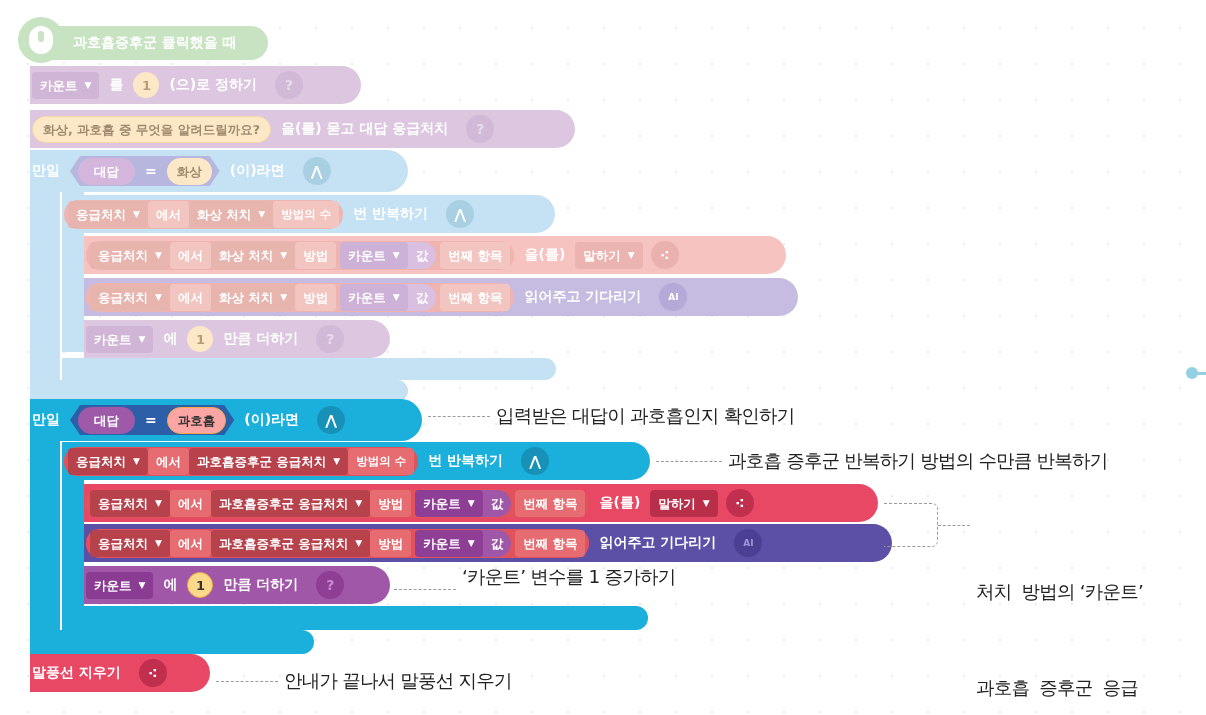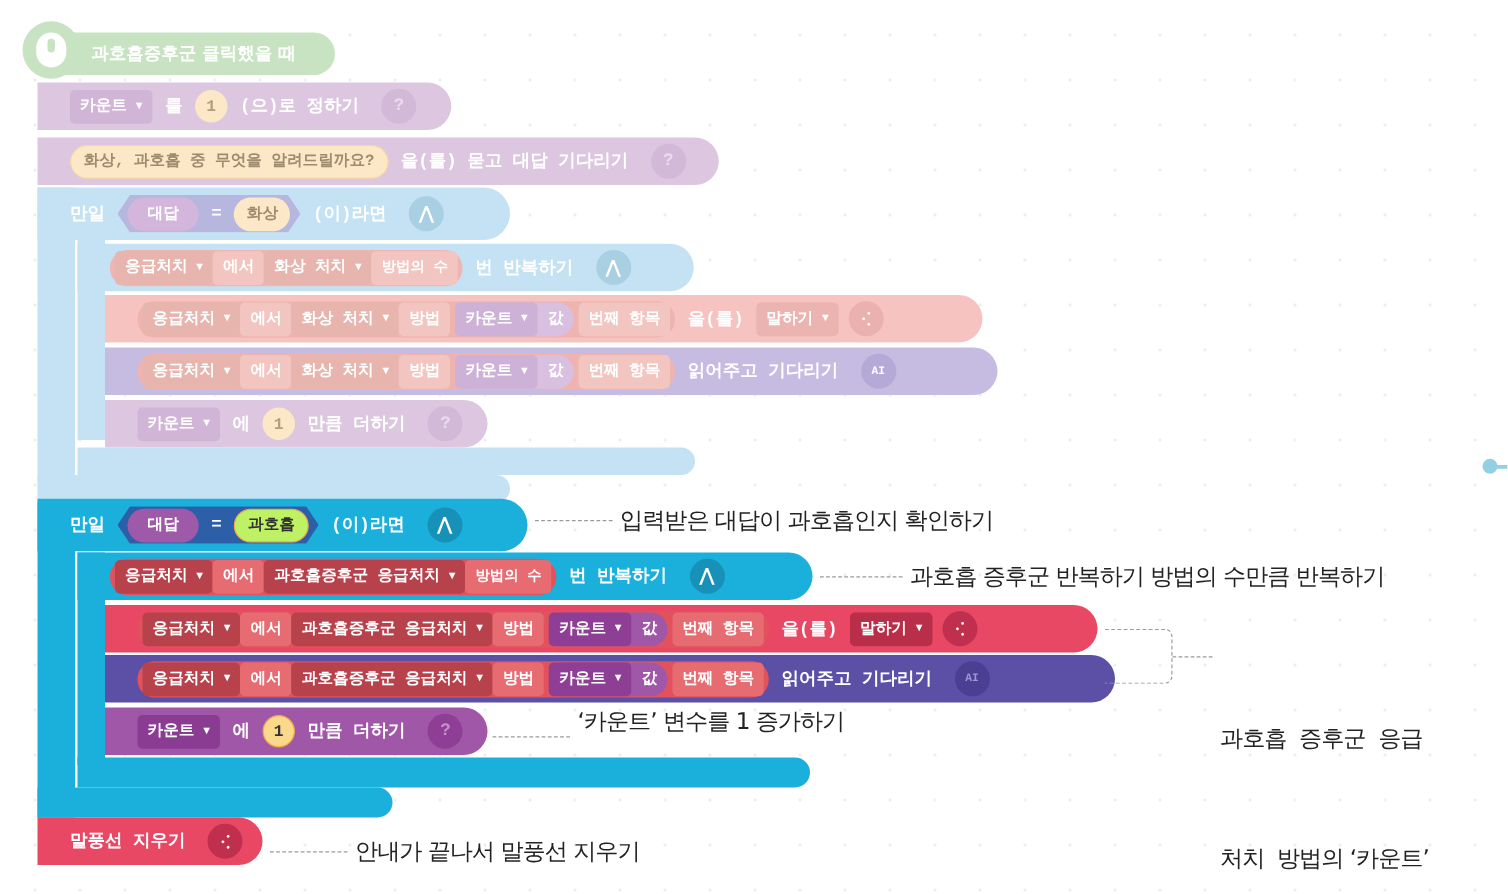--- a/index.html
+++ b/index.html
@@ -10,21 +10,21 @@
     background-color: #ffffff;
     background-image: radial-gradient(circle, #e3ecef 1px, transparent 1.2px);
     background-size: 36px 36px;
     background-position: 10px 10px;
   }
   .abs { position: absolute; }
   .txt { color: #fff; font-weight: bold; font-size: 13.5px; white-space: nowrap; }
   .row { display: flex; align-items: center; gap: 0; white-space: nowrap; }
 
   
-  .bar { position: absolute; height: 38px; border-radius: 0 19px 19px 0; display: flex; align-items: center; padding-left: 26px; font-family: Liberation Mono, monospace; }
+  .bar { position: absolute; height: 38px; border-radius: 0 19px 19px 0; display: flex; align-items: center; padding-left: 2px; }
 
   .chip { height: 27px; line-height: 27px; padding: 0 8px; font-size: 12.5px; font-weight: bold; color: #fff; border-radius: 4px; display: inline-flex; align-items: center; gap: 4px; }
   .pill { height: 27px; line-height: 27px; padding: 0 10px; border-radius: 14px; font-size: 12.5px; font-weight: bold; display: inline-flex; align-items: center; }
   .num { width: 26px; height: 26px; border-radius: 50%; display: inline-flex; align-items: center; justify-content: center; font-size: 13px; font-weight: bold; }
   .lbl { padding: 0 10px; font-size: 14px; font-weight: bold; color: #fff; }
   .ico { width: 28px; height: 28px; border-radius: 50%; display: inline-flex; align-items: center; justify-content: center; margin-left: 8px; margin-right: 4px; font-weight: bold; font-size: 14px; color: #fff; }
   .tri { font-size: 9px; margin-left: 3px; }
 
   .note { position: absolute; color: #222; font-size: 18.5px; white-space: nowrap; font-family: "DejaVu Sans", sans-serif; letter-spacing: -0.8px; }
   .dash { position: absolute; border-top: 1.5px dashed #9a9a9a; height: 0; }
@@ -53,21 +53,21 @@
       <span class="tri">▼</span>
     </span>
   <span class="lbl">를</span>
   <span class="num" style="background:#fce8c6; color:#b59d7a;">1</span>
   <span class="lbl">(으)로 정하기</span>
   <span class="ico" style="background:#d3b9d8; color:#e9dcec;">?</span>
 </div>
 
 <div class="bar f-purple" style="left:30px; top:110px; width:545px;">
   <span class="pill" style="background:#fce8c6; color:#9f8b70; border:1px solid #f5d8a7;">화상, 과호흡 중 무엇을 알려드릴까요?</span>
-  <span class="lbl">을(를) 묻고 대답 기다리기</span>
+  <span class="lbl">을(를) 묻고 대답 응급처치</span>
   <span class="ico" style="background:#d3b9d8; color:#e9dcec;">?</span>
 </div>
 
 <div class="abs f-blue" style="left:30px; top:150px; width:30px; height:236px;"></div>
 <div class="bar f-blue" style="left:30px; top:150px; width:378px; height:42px; border-radius:0 21px 21px 0;">
   <span class="lbl" style="padding-left:0;">만일</span>
   <span style="display:inline-flex; align-items:center; background:#b7b6de; height:30px; padding:0 8px; clip-path:polygon(10px 0, calc(100% - 10px) 0, 100% 50%, calc(100% - 10px) 100%, 10px 100%, 0 50%);">
     <span class="pill" style="background:#d4b6dc; color:#fff; padding:0 16px;">대답</span>
     <span class="lbl">=</span>
     <span class="pill" style="background:#fce8c6; color:#9f8b70;">화상</span>
@@ -161,21 +161,21 @@
 
 <div class="abs f-blue" style="left:62px; top:358px; width:494px; height:22px; border-radius:0 11px 11px 0;"></div>
 <div class="abs f-blue" style="left:30px; top:380px; width:378px; height:22px; border-radius:0 11px 11px 0;"></div>
 
 <div class="abs" style="left:30px; top:402px; width:30px; height:252px; background:#1bb0db;"></div>
 <div class="bar" style="left:30px; top:399px; width:392px; height:42px; border-radius:0 21px 21px 0; background:#1bb0db;">
   <span class="lbl" style="padding-left:0;">만일</span>
   <span style="display:inline-flex; align-items:center; background:#2d5fa8; height:30px; padding:0 8px; clip-path:polygon(10px 0, calc(100% - 10px) 0, 100% 50%, calc(100% - 10px) 100%, 10px 100%, 0 50%);">
     <span class="pill" style="background:#9e59a8; color:#fff; padding:0 16px;">대답</span>
     <span class="lbl">=</span>
-    <span class="pill" style="background:#bef264; color:#333; border:1px solid #f2a94a;">과호흡</span>
+    <span class="pill" style="background:#fca5a5; color:#333; border:1px solid #f2a94a;">과호흡</span>
   </span>
   <span class="lbl">(이)라면</span>
   <span class="ico" style="background:#1891b8;">⋀</span>
 </div>
 
 <div class="abs" style="left:62px; top:442px; width:22px; height:170px; background:#1bb0db;"></div>
 <div class="bar" style="left:62px; top:442px; width:588px; background:#1bb0db;">
   <span class="row" style="background:#e1525c; border-radius:14px; height:29px; padding:0 4px;">
     <span class="chip" style="background:#b8424c;">
         <span>응급처치</span>
@@ -267,22 +267,22 @@
 
 <div class="dash" style="left:428px; top:416px; width:62px;"></div>
 <div class="note" style="left:496px; top:403px;text-align:center;">입력받은 대답이 과호흡인지 확인하기</div>
 
 <div class="dash" style="left:656px; top:461px; width:66px;"></div>
 <div class="note" style="left:728px; top:448px;">과호흡 증후군 반복하기 방법의 수만큼 반복하기</div>
 
 <div class="abs" style="left:884px; top:503px; width:54px; height:44px; border:1.5px dashed #9a9a9a; border-left:none; border-radius:0 6px 6px 0;"></div>
 <div class="dash" style="left:938px; top:525px; width:32px;"></div>
 <div class="abs" style="left:976px; top:512px; color:#222; font-size:18.5px; line-height:32px; letter-spacing:-0.8px; white-space:pre;">
+  <div>처치  방법의 ‘카운트’</div>
   <div>과호흡  증후군  응급</div>
-  <div>처치  방법의 ‘카운트’</div>
   
   
 </div>
 
 <div class="dash" style="left:394px; top:589px; width:62px;"></div>
 <div class="note" style="left:462px; top:564px;">‘카운트’ 변수를 1 증가하기</div>
 
 <div class="dash" style="left:216px; top:681px; width:62px;"></div>
 <div class="note" style="left:284px; top:668px;">안내가 끝나서 말풍선 지우기</div>
 

